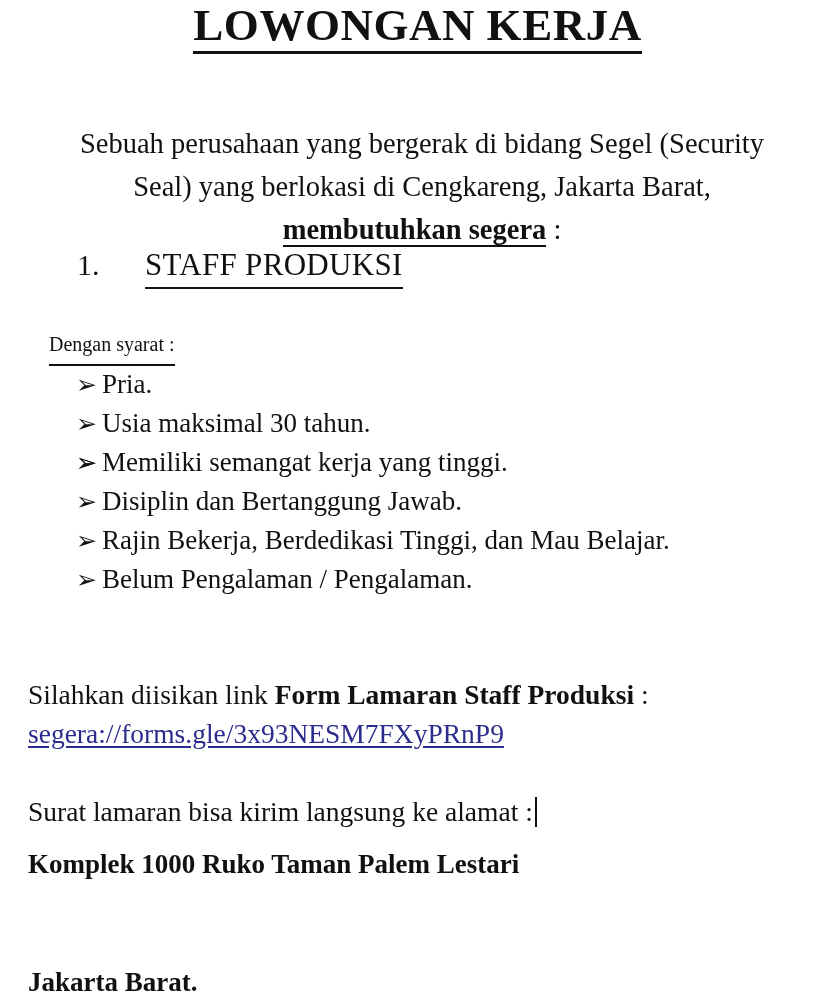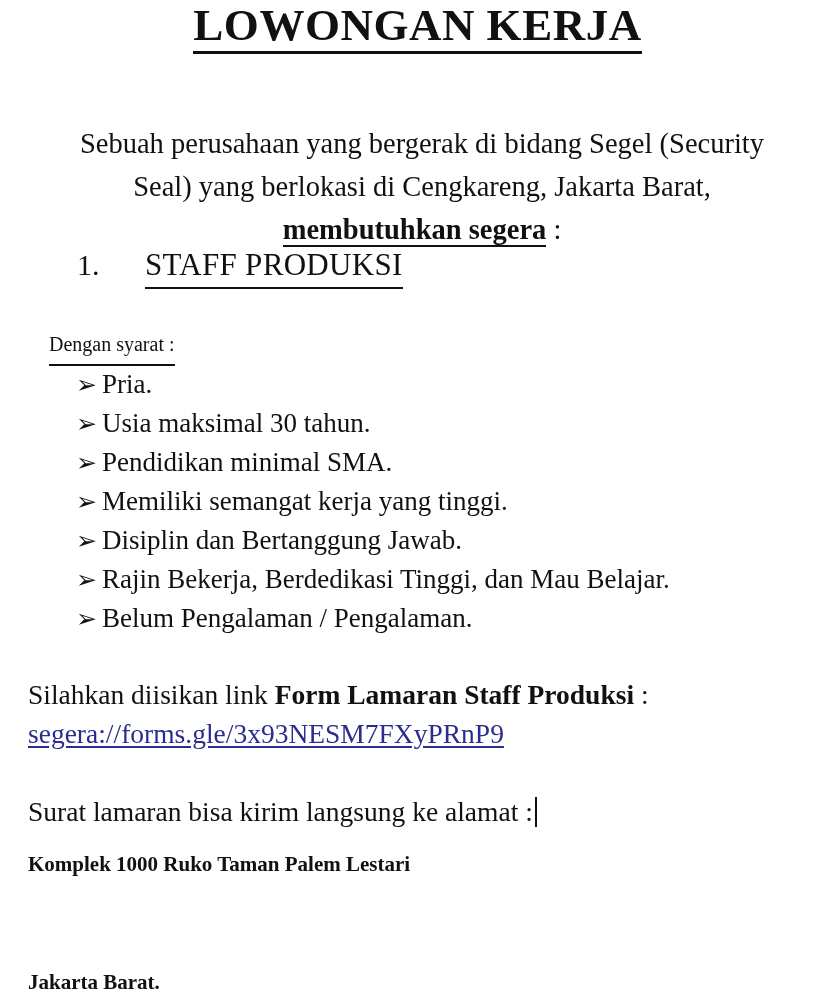--- a/index.html
+++ b/index.html
@@ -162,21 +162,21 @@
     display: inline-block;
     width: 2px;
     height: 30px;
     background: #111111;
     vertical-align: -6px;
     margin-left: 2px;
   }
   .addr-line {
     position: absolute;
     left: 28px;
-    font-size: 21px;
+    font-size: 27px;
     line-height: 38px;
     font-weight: bold;
     white-space: nowrap;
   }
   .addr-1 { top: 845px; }
   .addr-2 { top: 905px; }
   .addr-3 { top: 963px; }
 </style>
 </head>
 <body>
@@ -204,21 +204,20 @@
     <li>
       <span class="bullet">➢</span>
       <span class="txt">Pria.</span>
     </li>
     <li>
       <span class="bullet">➢</span>
       <span class="txt">Usia maksimal 30 tahun.</span>
     </li>
     <li>
       <span class="bullet">➢</span>
-      <span class="txt">Pendidikan minimal SMA.</span>
     </li>
     <li>
       <span class="bullet">➢</span>
       <span class="txt">Memiliki semangat kerja yang tinggi.</span>
     </li>
     <li>
       <span class="bullet">➢</span>
       <span class="txt">Disiplin dan Bertanggung Jawab.</span>
     </li>
     <li>

